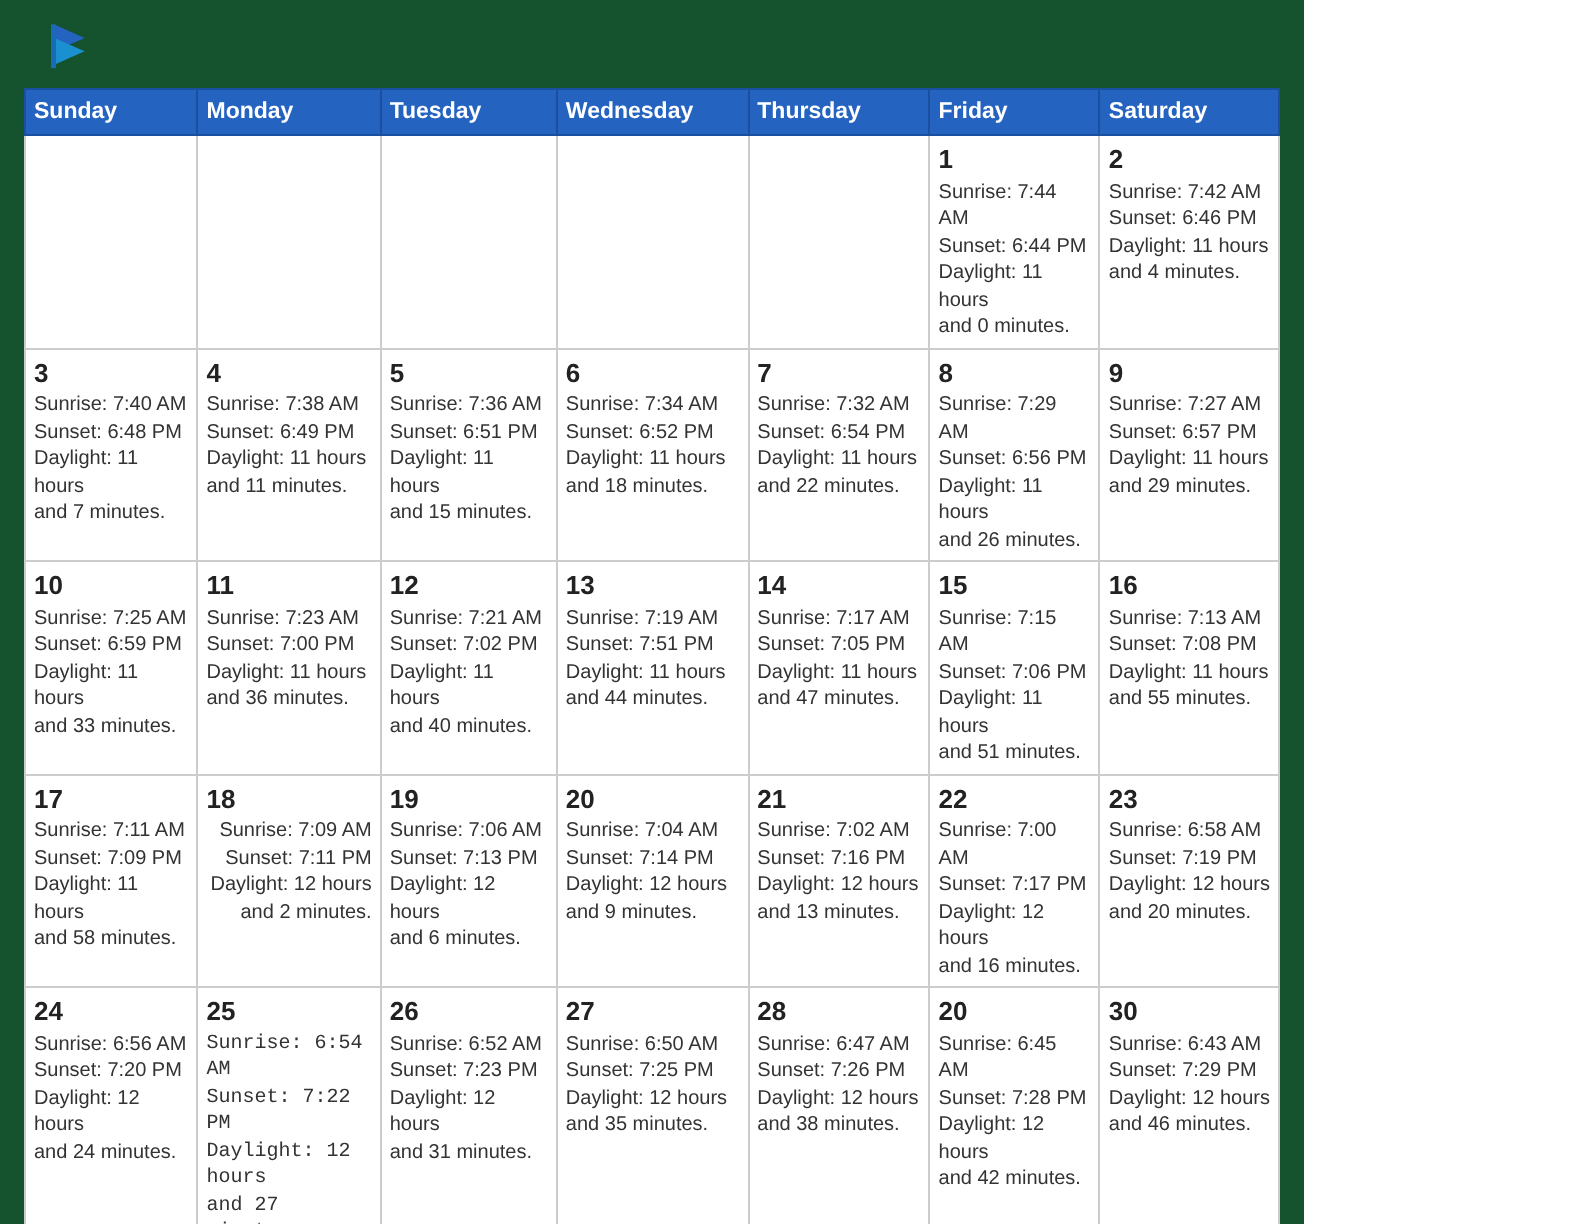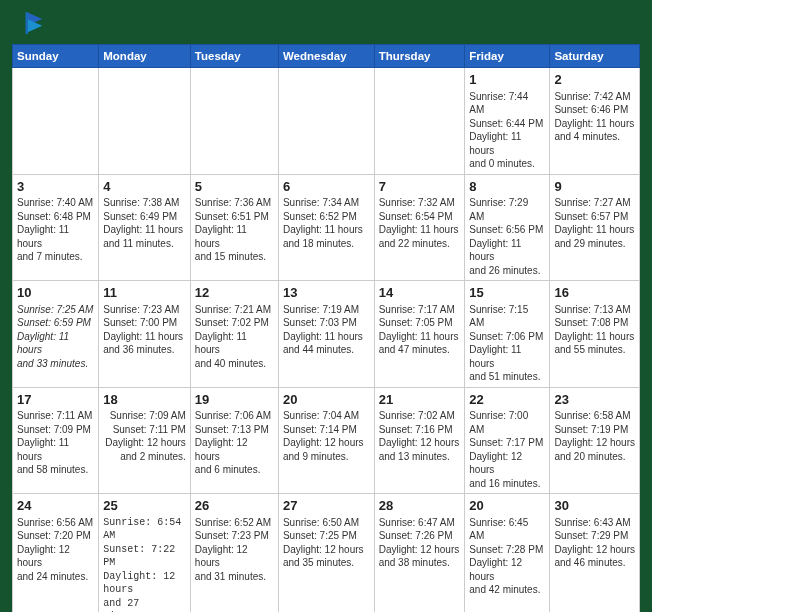--- a/index.html
+++ b/index.html
@@ -203,21 +203,21 @@
             <span class="day-number">9</span>
             <div class="day-info" style="white-space: pre-line;">Sunrise: 7:27 AM
 Sunset: 6:57 PM
 Daylight: 11 hours
 and 29 minutes.</div>
           </td>
         </tr>
         <tr class="week-row">
           <td>
             <span class="day-number">10</span>
-            <div class="day-info" style="white-space: pre-line; font-style: italic;">Sunrise: 7:25 AM
+            <div class="day-info" style="white-space: pre-line;">Sunrise: 7:25 AM
 Sunset: 6:59 PM
 Daylight: 11 hours
 and 33 minutes.</div>
           </td>
           <td>
             <span class="day-number">11</span>
             <div class="day-info" style="white-space: pre-line;">Sunrise: 7:23 AM
 Sunset: 7:00 PM
 Daylight: 11 hours
 and 36 minutes.</div>
@@ -225,21 +225,21 @@
           <td>
             <span class="day-number">12</span>
             <div class="day-info" style="white-space: pre-line;">Sunrise: 7:21 AM
 Sunset: 7:02 PM
 Daylight: 11 hours
 and 40 minutes.</div>
           </td>
           <td>
             <span class="day-number">13</span>
             <div class="day-info" style="white-space: pre-line;">Sunrise: 7:19 AM
-Sunset: 7:03 PM
+Sunset: 7:51 PM
 Daylight: 11 hours
 and 44 minutes.</div>
           </td>
           <td>
             <span class="day-number">14</span>
             <div class="day-info" style="white-space: pre-line;">Sunrise: 7:17 AM
 Sunset: 7:05 PM
 Daylight: 11 hours
 and 47 minutes.</div>
           </td>

